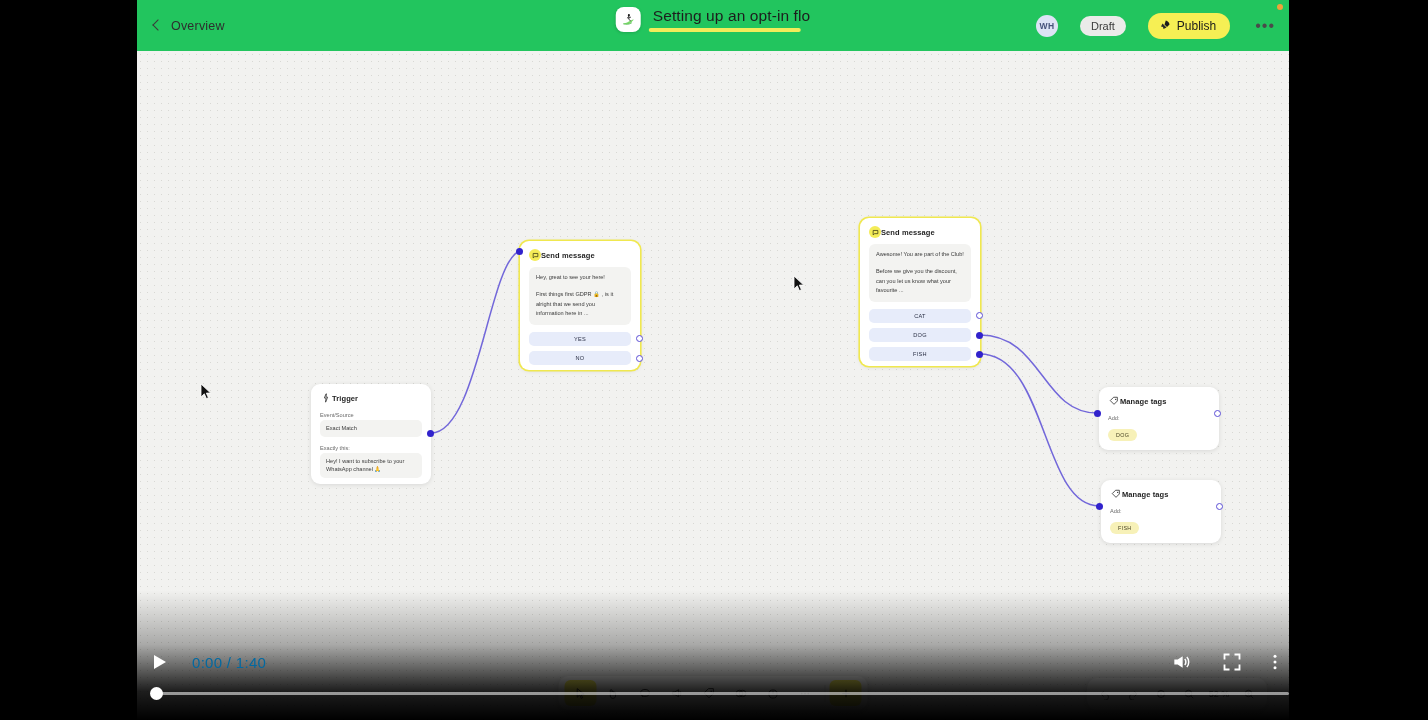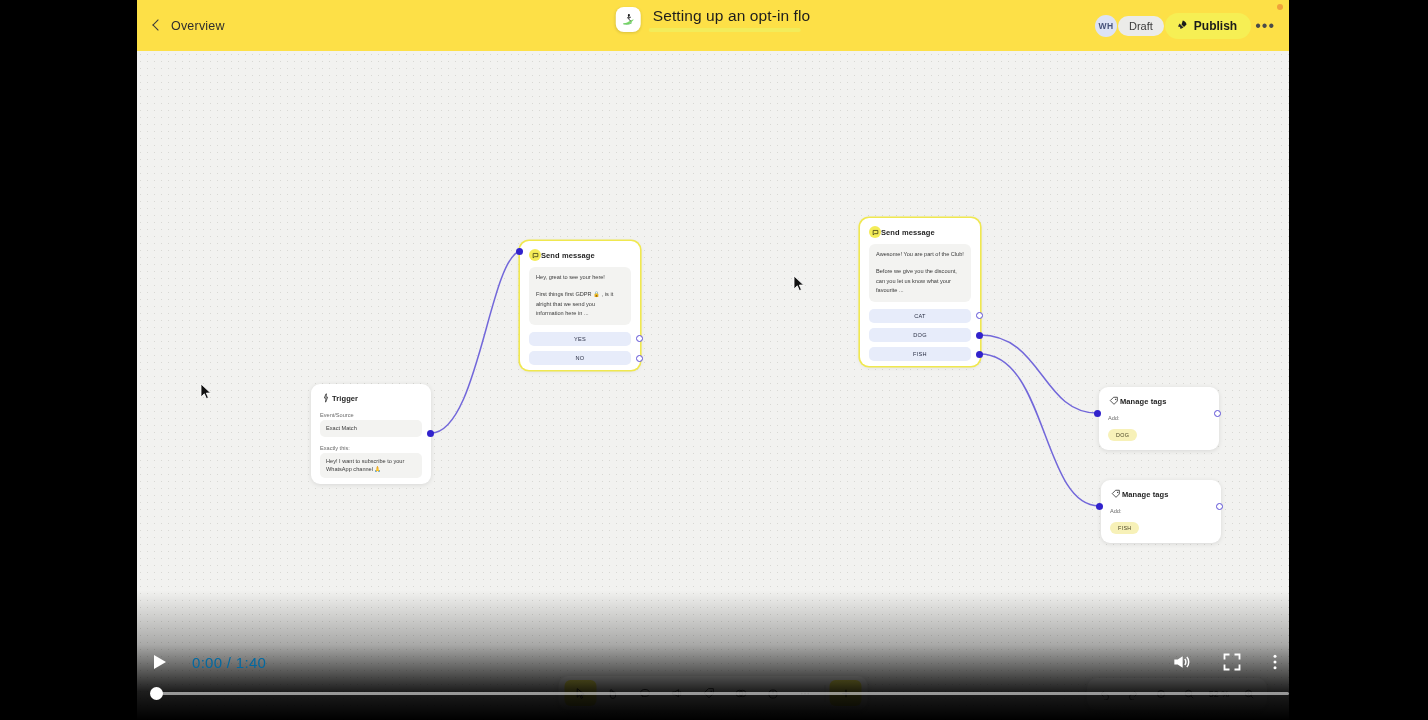--- a/index.html
+++ b/index.html
@@ -7,21 +7,21 @@
     font-family:"Liberation Sans", sans-serif; }
 
   #stage { position:relative; width:1428px; height:720px; background:#000; }
 
   
   #video-frame { position:absolute; left:137px; top:0; width:1152px; height:720px;
     background:#f4f4f2; overflow:hidden; }
 
   
   #app-header { position:absolute; left:0; top:0; width:1152px; height:51px;
-    background:#fde047; display:flex; align-items:center; z-index:6; }
+    background:#22c55e; display:flex; align-items:center; z-index:6; }
 
   #back-nav { display:flex; align-items:center; gap:9px; margin-left:13px;
     cursor:pointer; }
   #back-nav .chev { width:12px; height:12px; position:relative; }
   #back-nav .chev:before { content:""; position:absolute; left:4px; top:1px;
     width:7px; height:7px; border-left:1.6px solid #3a3a3a; border-bottom:1.6px solid #3a3a3a;
     transform:rotate(45deg); }
   #back-nav .lbl { font-size:12.5px; color:#2e2e2e; letter-spacing:.2px; }
 
   #title-block { position:absolute; left:50%; top:7px; transform:translateX(-50%);
@@ -29,29 +29,29 @@
   #app-logo { width:25px; height:25px; border-radius:8px; background:#ffffff;
     box-shadow:0 1px 3px rgba(0,0,0,.14); display:flex; align-items:center;
     justify-content:center; font-size:13px; line-height:1; }
   #doc-title-wrap { position:relative; padding-bottom:7px; }
   #doc-title { font-size:15.5px; color:#1d1d1d; letter-spacing:.1px;
     white-space:nowrap; }
   #title-underline { position:absolute; left:-4px; bottom:0; width:152px; height:4px;
     border-radius:2px; background:#f2ec5a; }
 
   #header-right { position:absolute; right:11px; top:0; height:51px;
-    display:flex; align-items:center; gap:1px; }
+    display:flex; align-items:center; gap:22px; }
   #avatar { width:22px; height:22px; border-radius:50%; background:#dde3f5;
     color:#46527a; font-size:8.5px; font-weight:bold; display:flex;
     align-items:center; justify-content:center; letter-spacing:.3px; }
   #status-badge { background:#ebebe9; border-radius:11px; padding:4px 11px;
     font-size:11px; color:#3c3c3c; }
   #publish-btn { background:#f6ef54; border-radius:15px; padding:6px 14px 6px 11px;
     display:flex; align-items:center; gap:6px; font-size:12px; color:#1b1b1b;
-    cursor:pointer;font-weight:bold; }
+    cursor:pointer; }
   #publish-btn .rocket { font-size:11px; }
   #more-btn { font-size:16px; color:#4a4a4a; letter-spacing:1px; padding:0 3px;
     cursor:pointer; line-height:8px; }
   #corner-dot { position:absolute; right:6px; top:4px; width:6px; height:6px;
     border-radius:50%; background:#f0a23a; }
 
   
   #canvas { position:absolute; left:0; top:51px; width:1152px; height:669px;
     background-color:#f2f2f0;
     background-image:radial-gradient(#d8d8d4 0.8px, transparent 0.8px);

